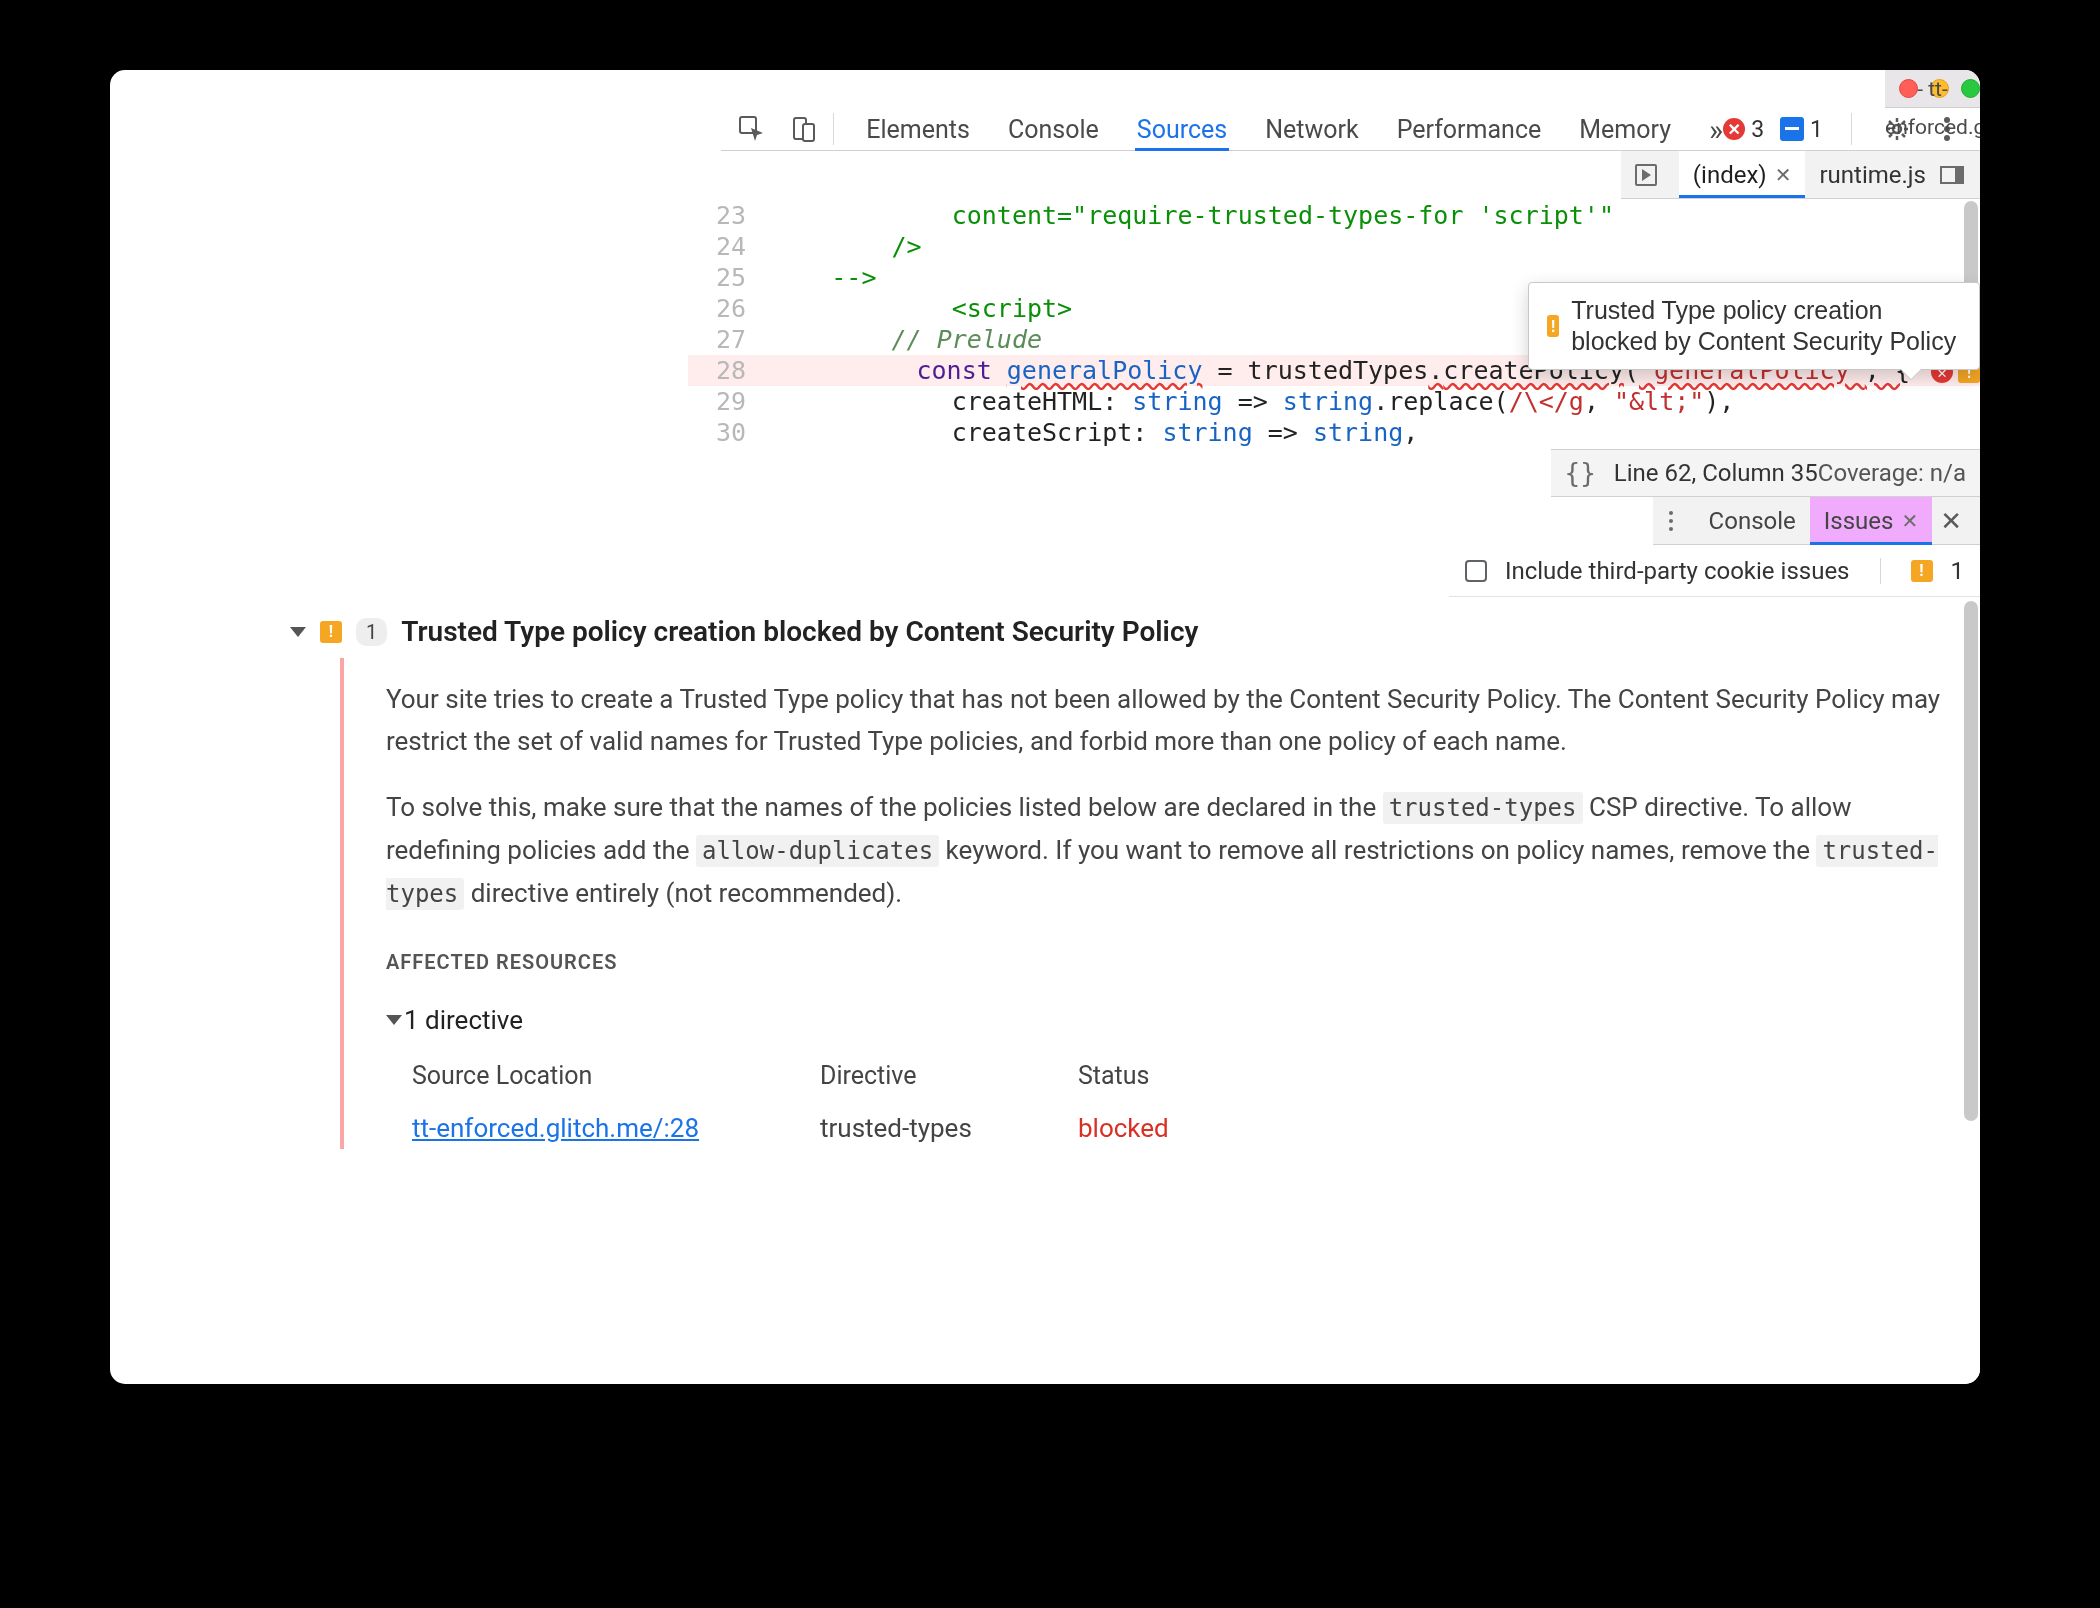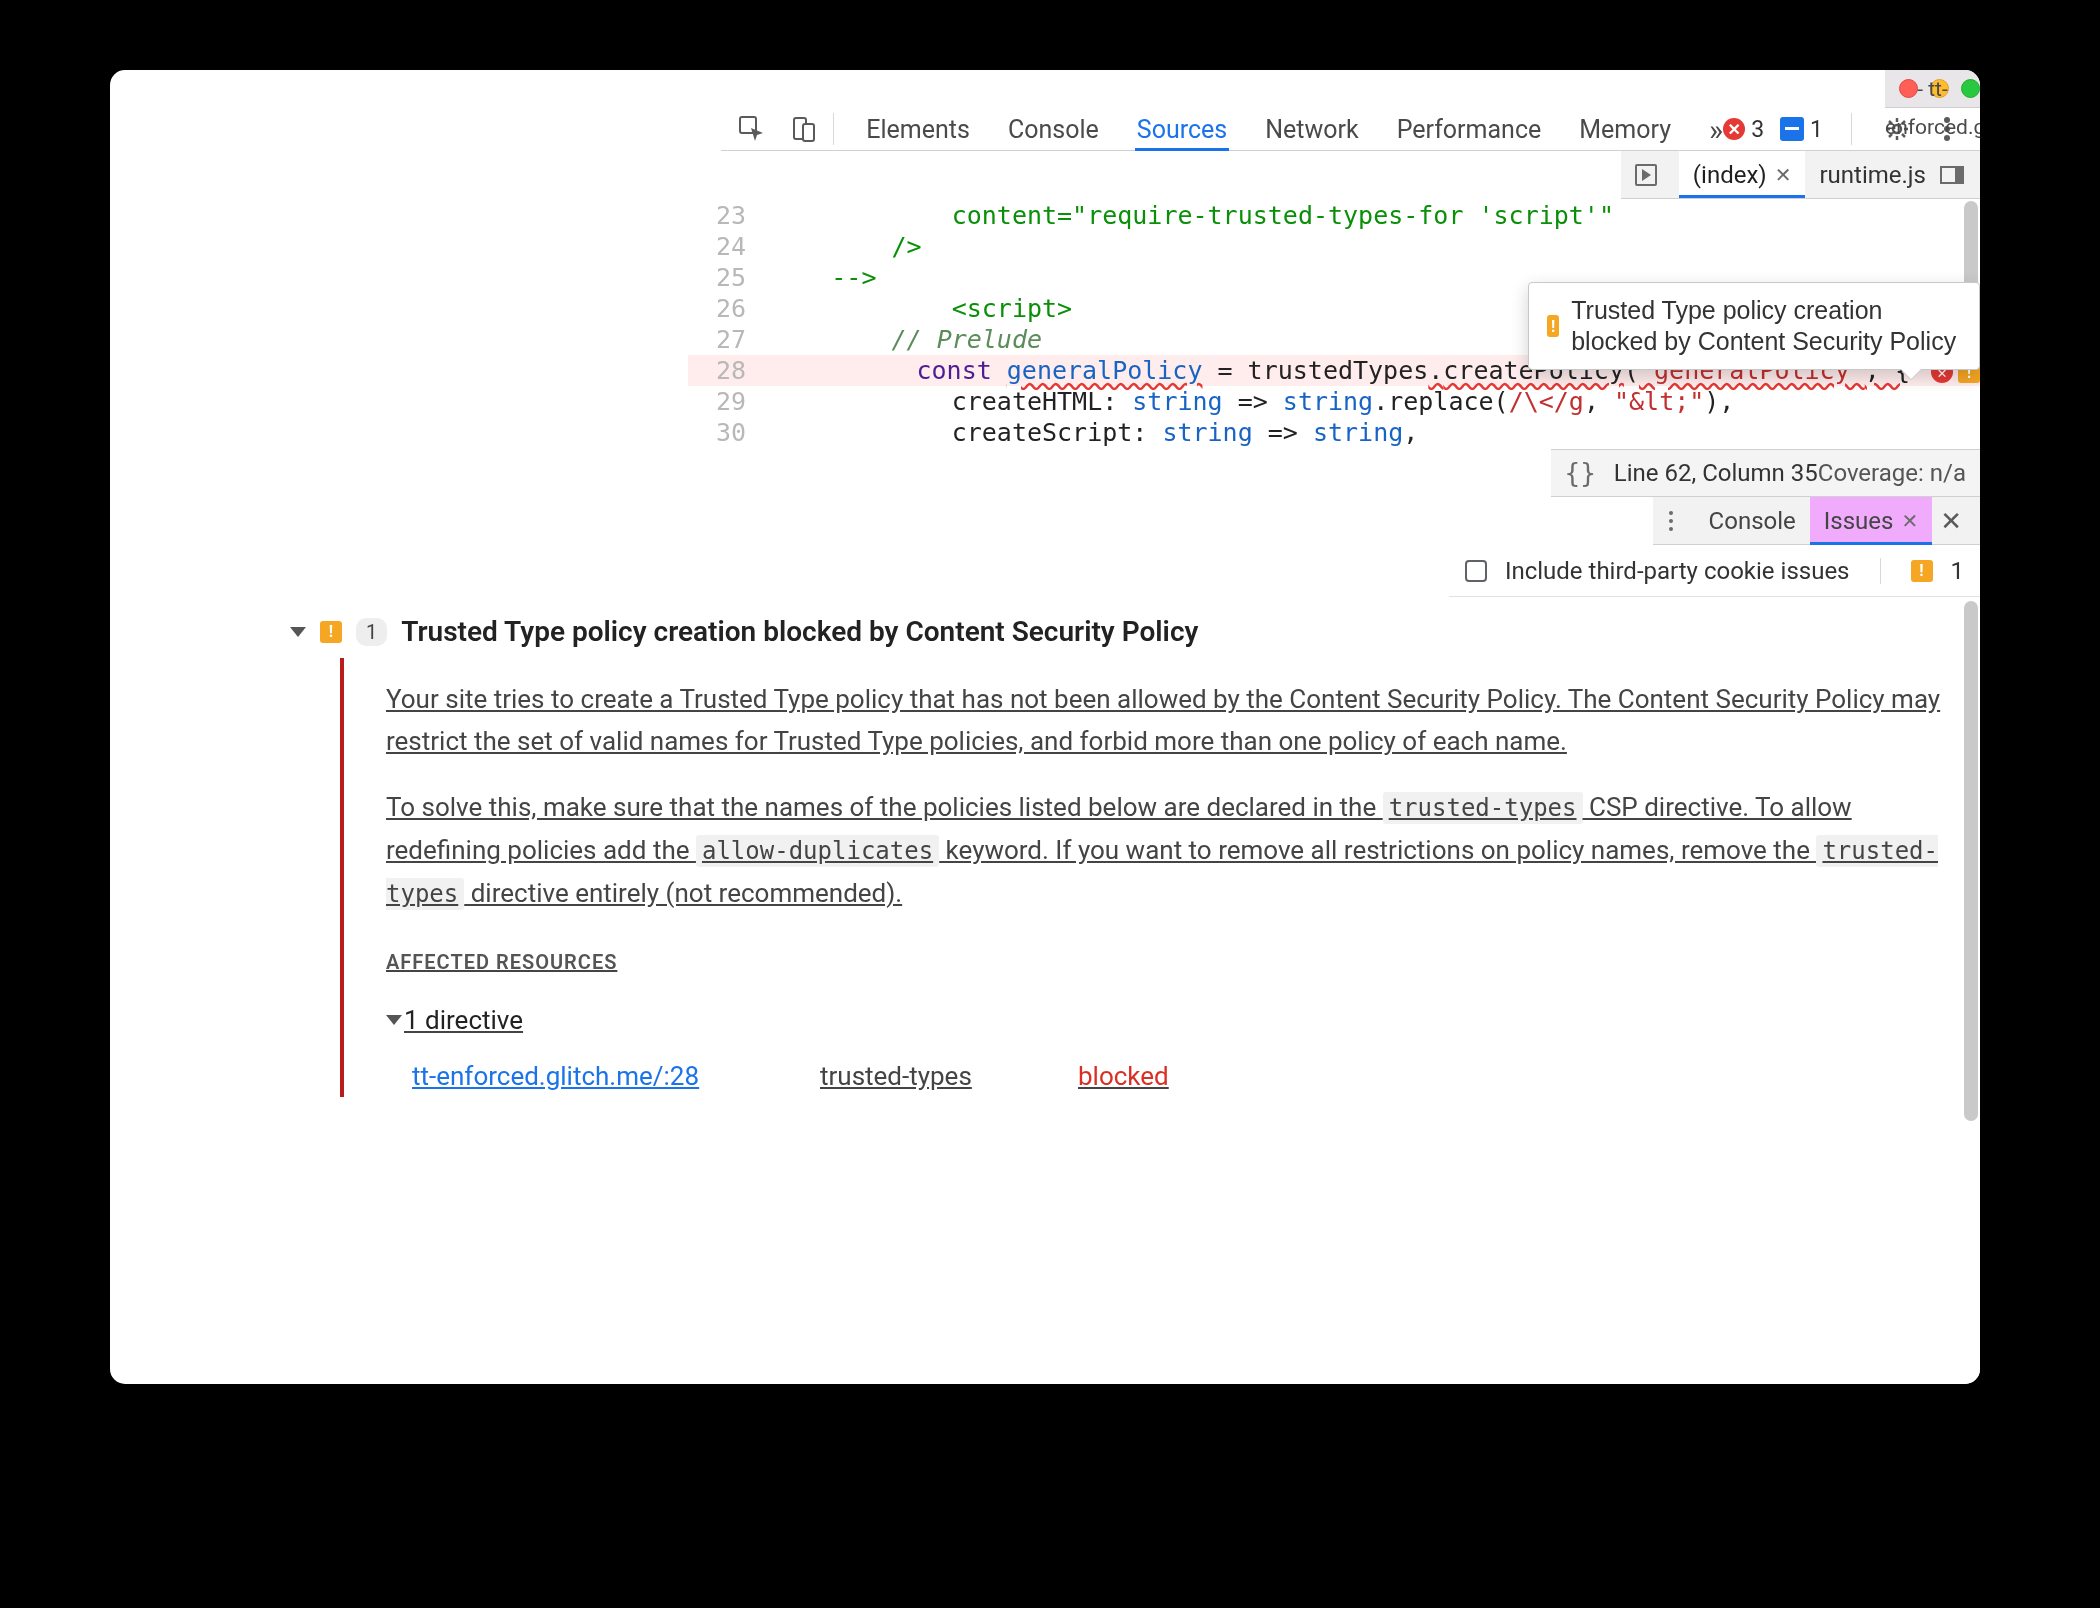--- a/index.html
+++ b/index.html
@@ -117,21 +117,21 @@
   
   .issues-bar{height:52px;background:#fff;border-bottom:1px solid #e2e2e2;display:flex;align-items:center;justify-content:flex-end;padding:0 16px;gap:18px;color:#333;}
   .chk{width:22px;height:22px;border:2px solid #5f6368;border-radius:4px;}
   
   .issues{flex:1;overflow:hidden;position:relative;background:#fff;}
   .issues .scroll{position:absolute;right:2px;top:4px;width:14px;height:520px;background:#c9c9c9;border-radius:7px;}
   .issue-head{display:flex;align-items:center;gap:14px;padding:18px 16px 10px 12px;}
   .caret{width:0;height:0;border-left:8px solid transparent;border-right:8px solid transparent;border-top:10px solid #555;}
   .countpill{background:#eee;border-radius:10px;font-size:20px;padding:2px 10px;color:#444;}
   .issue-title{font-size:28px;font-weight:600;color:#222;}
-  .issue-body{margin-left:62px;border-left:4px solid #b91c1c;padding:6px 24px 0 42px;color:#444;font-size:26px;line-height:42px;max-width:1640px;text-decoration:underline;}
+  .issue-body{margin-left:62px;border-left:4px solid #fca5a5;padding:6px 24px 0 42px;color:#444;font-size:26px;line-height:42px;max-width:1640px;}
   .issue-body p{margin:14px 0 24px;}
   code.mono{font-family:Menlo,monospace;background:#f1f1f1;padding:2px 6px;border-radius:3px;font-size:24px;}
   .aff-h{letter-spacing:1px;font-size:20px;color:#555;margin-top:26px;font-weight:600;}
   .aff-sub{margin-top:16px;display:flex;align-items:center;gap:2px;font-size:26px;color:#222;}
   .aff-sub .caret{border-top-color:#555;}
   .aff-table{margin-top:14px;margin-left:26px;}
   .aff-table .row{display:flex;gap:48px;}
   .aff-table .hd{color:#444;font-size:25px;margin-bottom:10px;}
   .cell-src{color:#1a73e8;text-decoration:underline;cursor:pointer;}
   .cell-stat{color:#d93025;}
@@ -280,20 +280,25 @@
       <p>Your site tries to create a Trusted Type policy that has not been allowed by the Content Security Policy. The Content Security Policy may restrict the set of valid names for Trusted Type policies, and forbid more than one policy of each name.</p>
       <p>
         <span>To solve this, make sure that the names of the policies listed below are declared in the </span><code class="mono">trusted-types</code><span> CSP directive. To allow redefining policies add the </span><code class="mono">allow-duplicates</code><span> keyword. If you want to remove all restrictions on policy names, remove the </span><code class="mono">trusted-types</code><span> directive entirely (not recommended).</span>
       </p>
       <div class="aff-h">AFFECTED RESOURCES</div>
       <div class="aff-sub">
         <div class="caret"></div>
         <span>1 directive</span>
       </div>
       <div class="aff-table">
+        <div class="row hd">
+          <div style="width:360px">Source Location</div>
+          <div style="width:210px">Directive</div>
+          <div style="width:150px">Status</div>
+        </div>
         <div class="row">
           <div style="width:360px" class="cell-src">tt-enforced.glitch.me/:28</div>
           <div style="width:210px">trusted-types</div>
           <div style="width:150px" class="cell-stat">blocked</div>
         </div>
       </div>
     </div>
   </div>
 
 </div>

